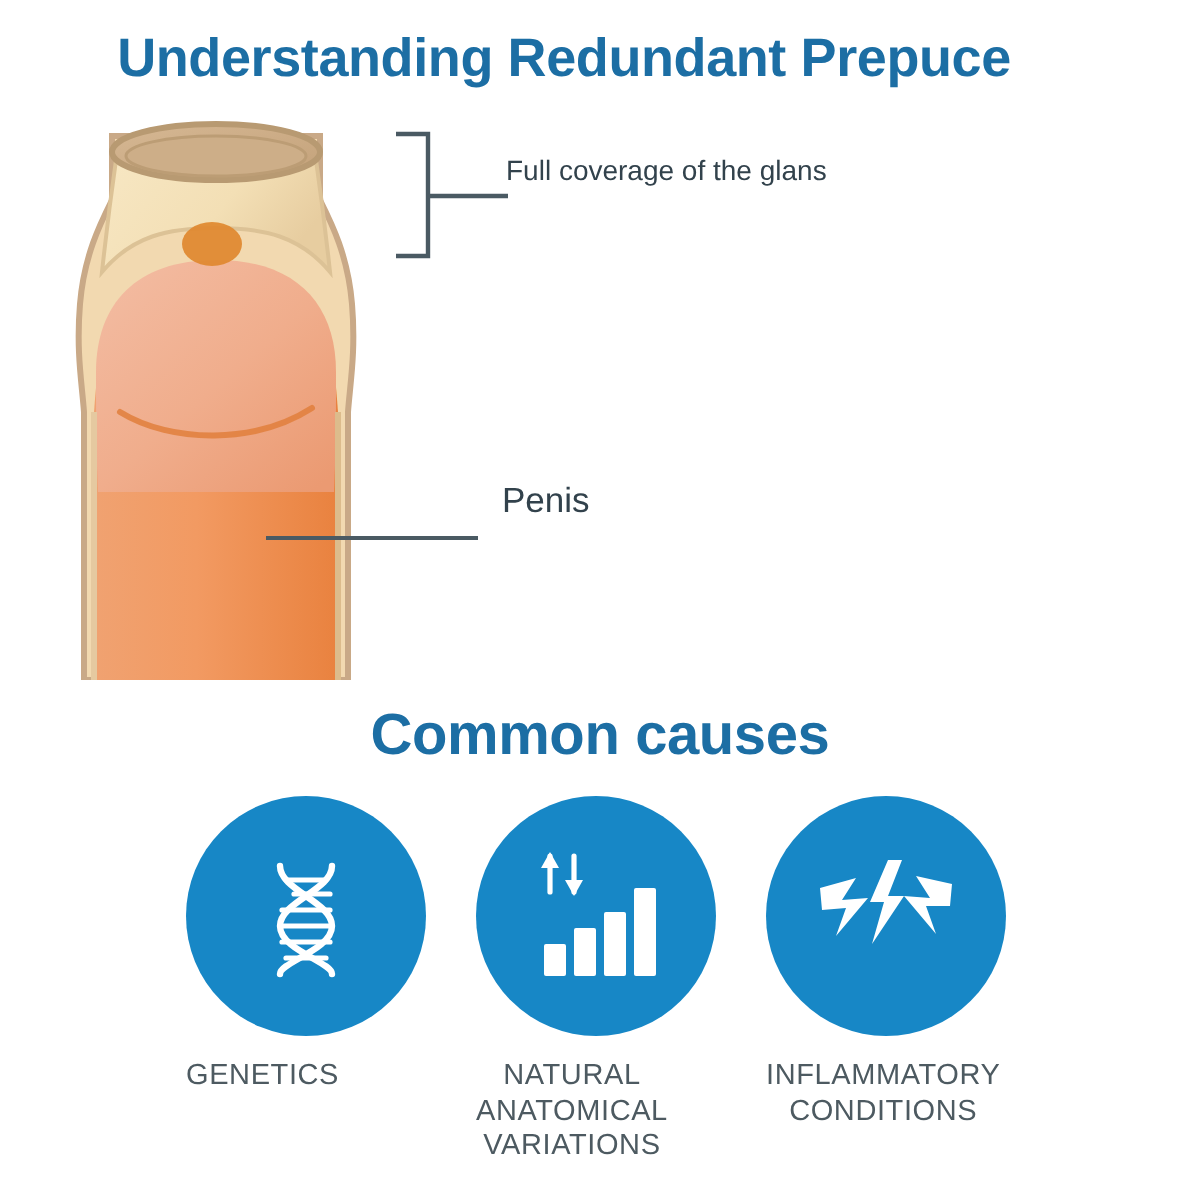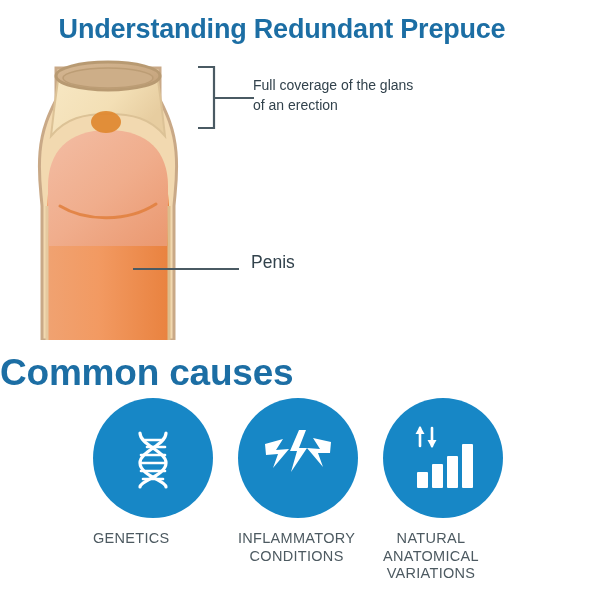--- a/index.html
+++ b/index.html
@@ -26,22 +26,22 @@
     font-size: 27px;
     font-weight: bold;
     color: #1c6ea4;
     letter-spacing: -0.2px;
   }
   .section-title {
     position: absolute;
     top: 352px;
     left: 0;
     width: 600px;
-    text-align: left;
-    font-size: 37px;
+    text-align: center;
+    font-size: 29px;
     font-weight: bold;
     color: #1c6ea4;
     letter-spacing: -0.2px;
   }
 
   
   .illustration {
     position: absolute;
     left: 28px;
     top: 56px;
@@ -71,21 +71,21 @@
     position: absolute;
     left: 133px;
     top: 268px;
     width: 106px;
     height: 2px;
     background: #4a5a63;
   }
   .leader-label {
     position: absolute;
     left: 251px;
-    top: 252px;
+    top: 240px;
     font-size: 17.5px;
     color: #32424c;
   }
 
   
   .causes {
     position: absolute;
     left: 0;
     top: 398px;
     width: 600px;
@@ -191,21 +191,20 @@
 
 <div class="callout-bracket">
   <svg width="60" height="70" viewBox="0 0 60 70">
     <path d="M 2 3 L 18 3 L 18 64 L 2 64" fill="none" stroke="#4a5a63" stroke-width="2.2"></path>
     <path d="M 18 34 L 58 34" fill="none" stroke="#4a5a63" stroke-width="2.2"></path>
   </svg>
 </div>
 
 <div class="callout-text">
   <div>Full coverage of the glans</div>
-  <div>of an erection</div>
 </div>
 
 <div class="leader-line"></div>
 <div class="leader-label">Penis</div>
 
 <div class="section-title">Common causes</div>
 
 <div class="causes">
 
   <div class="cause">
@@ -224,37 +223,20 @@
           <line x1="23" y1="54" x2="43" y2="54"></line>
         </g>
       </svg>
     </div>
     <div class="cause-label">GENETICS</div>
   </div>
 
 
   <div class="cause">
     <div class="cause-circle">
-      <svg width="70" height="60" viewBox="0 0 70 60">
-        <g fill="#ffffff">
-
-          <polygon points="2,16 20,11 13,22 26,21 10,40 15,26 3,27"></polygon>
-
-          <polygon points="36,2 27,23 34,23 28,44 44,20 36,20 43,2"></polygon>
-
-          <polygon points="68,14 50,10 57,21 44,20 60,39 55,25 67,25"></polygon>
-        </g>
-      </svg>
-    </div>
-    <div class="cause-label">INFLAMMATORY
-CONDITIONS</div>
-  </div>
-
-  <div class="cause">
-    <div class="cause-circle">
       <svg width="68" height="68" viewBox="0 0 68 68">
 
         <g stroke="#ffffff" stroke-width="2.6" fill="#ffffff" stroke-linecap="round">
           <line x1="11" y1="22" x2="11" y2="4"></line>
           <polygon points="11,2 6.5,10 15.5,10" stroke="none"></polygon>
 
           <line x1="23" y1="4" x2="23" y2="22"></line>
           <polygon points="23,24 18.5,16 27.5,16" stroke="none"></polygon>
         </g>
 
@@ -264,13 +246,30 @@
           <rect x="38" y="32" width="11" height="32" rx="1"></rect>
           <rect x="53" y="20" width="11" height="44" rx="1"></rect>
         </g>
       </svg>
     </div>
     <div class="cause-label">NATURAL
 ANATOMICAL
 VARIATIONS</div>
   </div>
 
+  <div class="cause">
+    <div class="cause-circle">
+      <svg width="70" height="60" viewBox="0 0 70 60">
+        <g fill="#ffffff">
+
+          <polygon points="2,16 20,11 13,22 26,21 10,40 15,26 3,27"></polygon>
+
+          <polygon points="36,2 27,23 34,23 28,44 44,20 36,20 43,2"></polygon>
+
+          <polygon points="68,14 50,10 57,21 44,20 60,39 55,25 67,25"></polygon>
+        </g>
+      </svg>
+    </div>
+    <div class="cause-label">INFLAMMATORY
+CONDITIONS</div>
+  </div>
+
 </div>
 
 </body></html>

